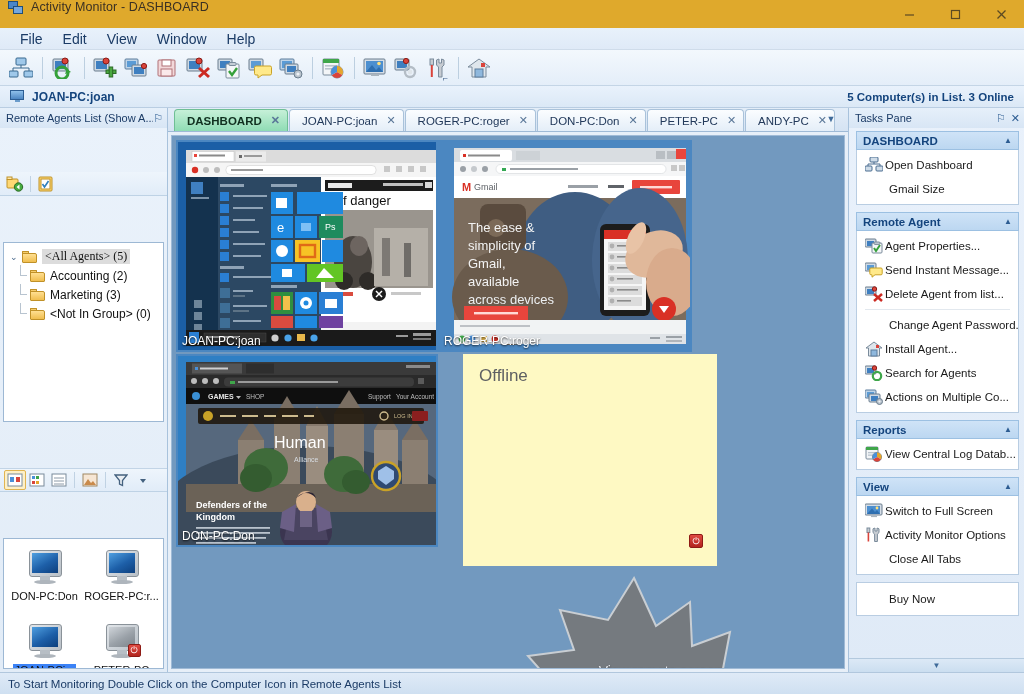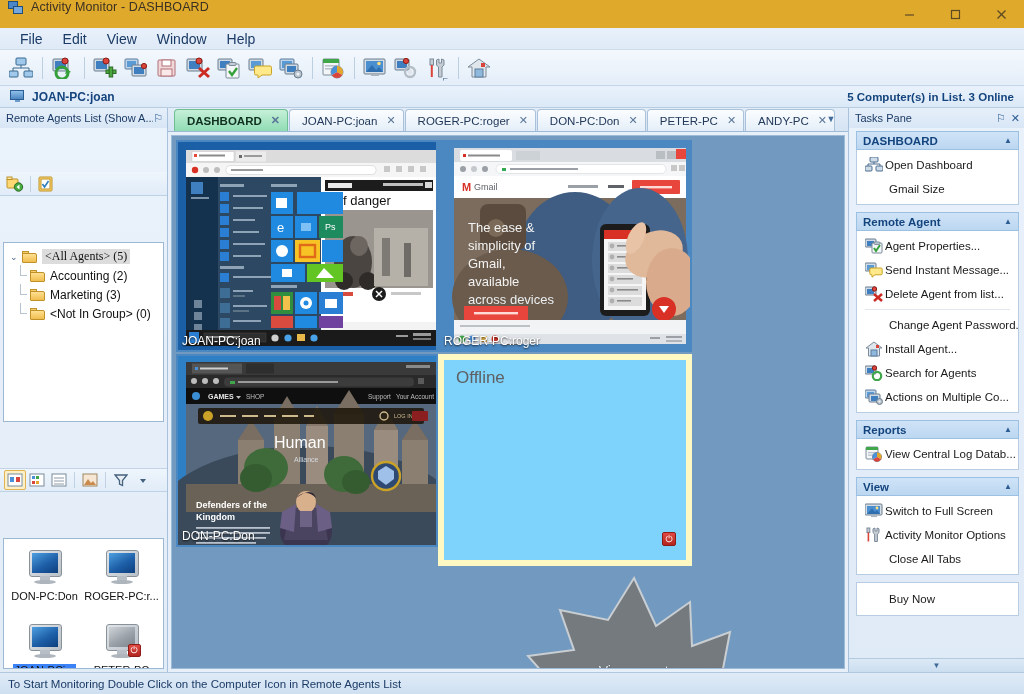--- a/index.html
+++ b/index.html
@@ -242,22 +242,23 @@
     overflow: hidden;
   }
   .thumb .caption {
     position: absolute; left: 4px; bottom: 2px;
     color: #fff; font-size: 12px;
     text-shadow: 0 1px 2px rgba(0,0,0,.8);
     z-index: 6;
   }
   .offline-panel {
     position: absolute;
-    background: #7dd3fc;
-    border: 6px solid #fef9c3;
+    background: #fef9c3;
+    border: 4px solid #fef9c3;
+    margin-left: 25px;
   }
   .offline-panel .off-label {
     position: absolute; left: 12px; top: 8px;
     color: #5e6063; font-size: 17px;
   }
   .offline-panel .off-badge {
     position: absolute; right: 10px; bottom: 14px;
     width: 14px; height: 14px; border-radius: 2px;
     background: linear-gradient(#e04a42,#b2251e);
     border: 1px solid #8e1b15;

